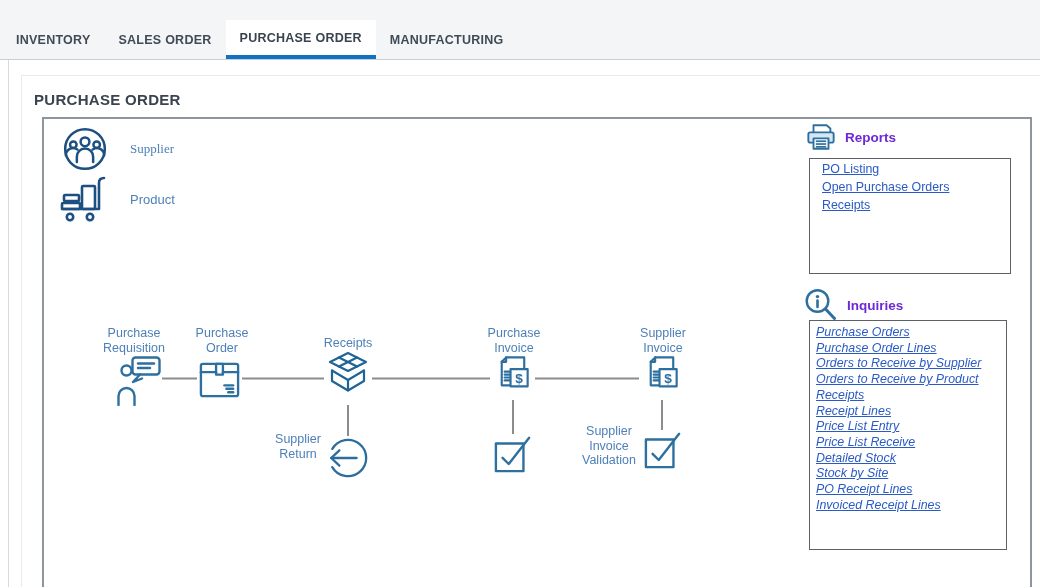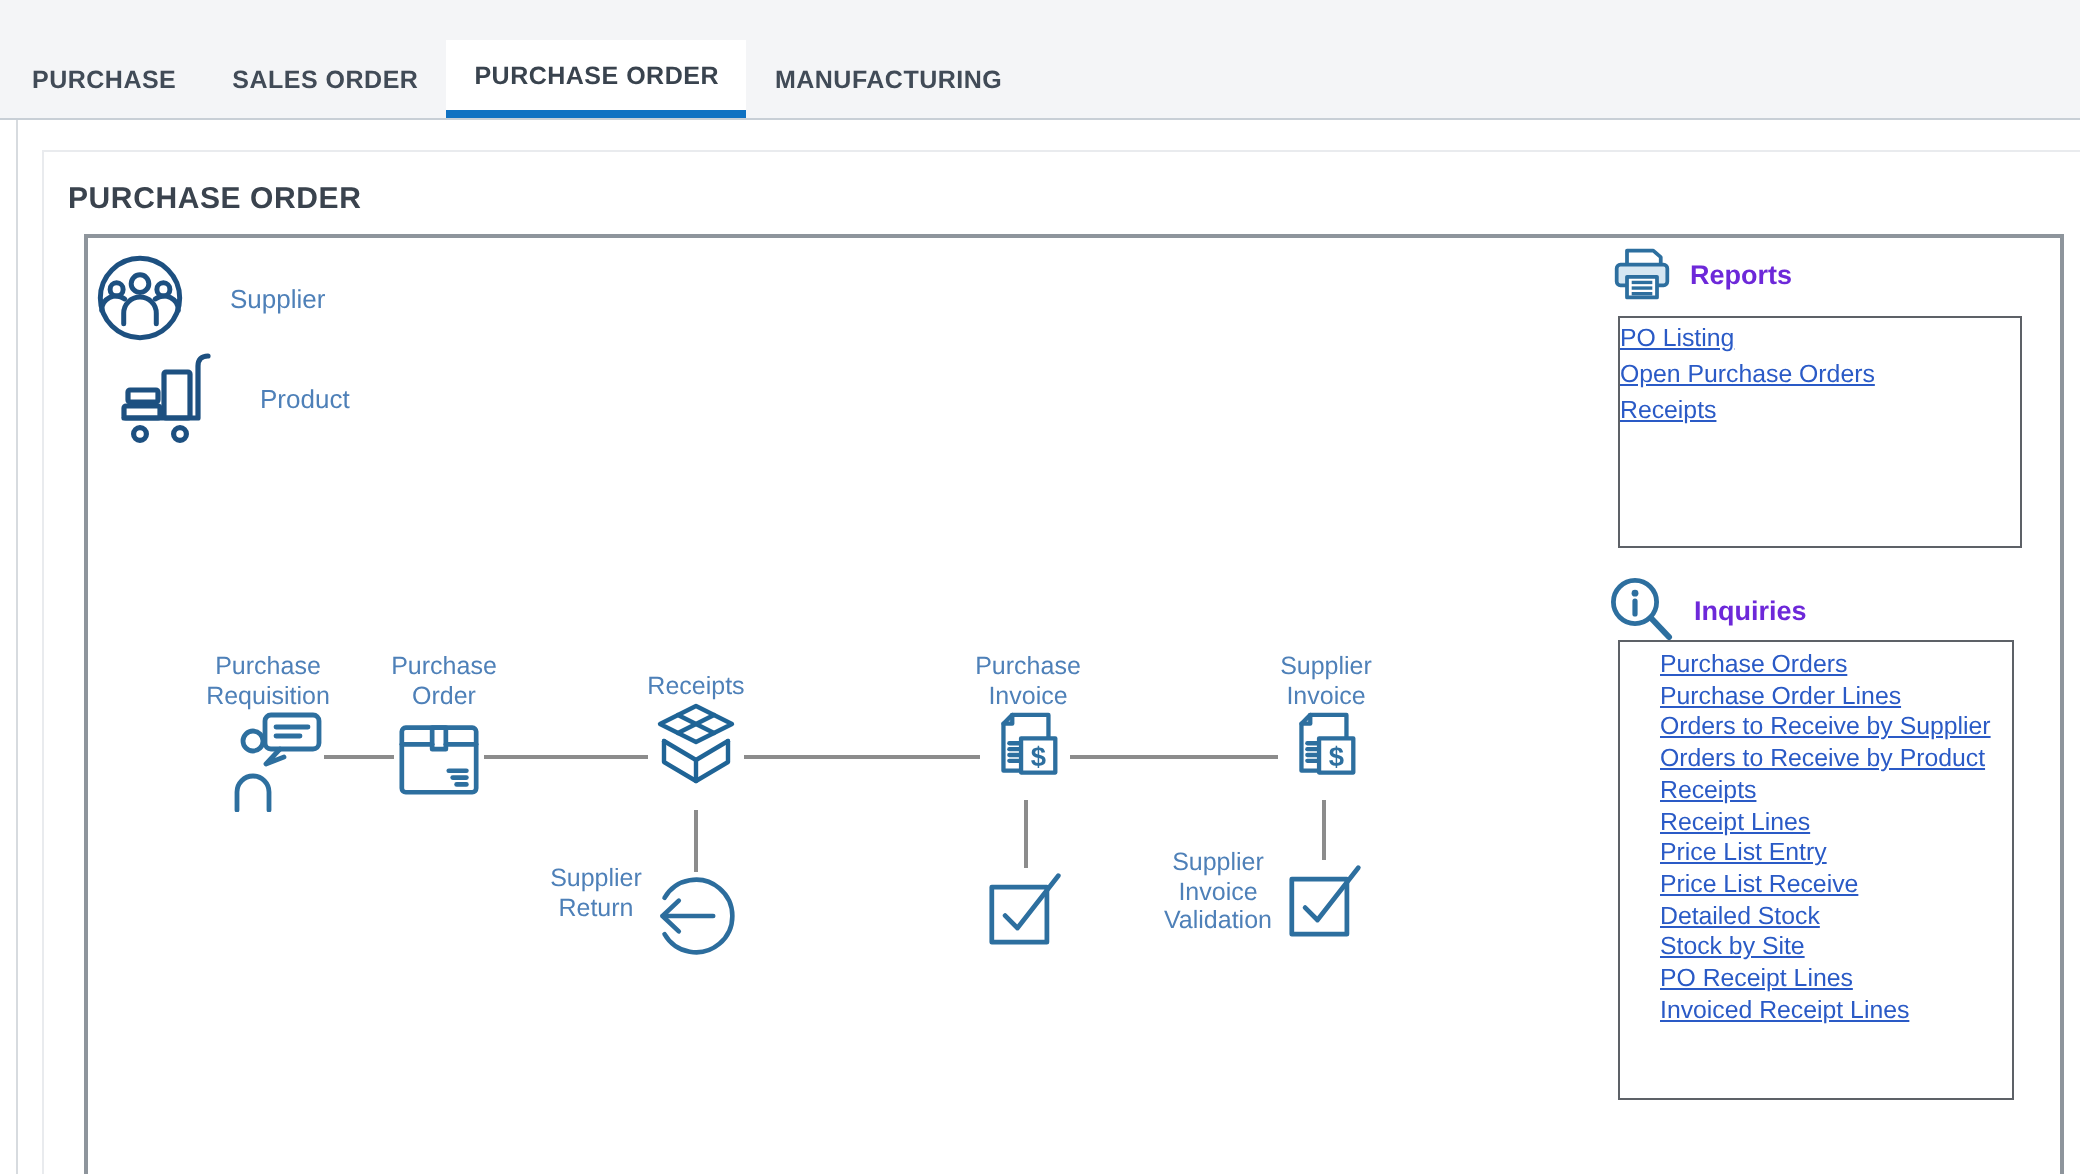--- a/index.html
+++ b/index.html
@@ -43,34 +43,34 @@
   }
   .node-icon{position:absolute;cursor:pointer;}
   .wires{position:absolute;left:0;top:0;pointer-events:none;}
   
   .panel-head{position:absolute;display:flex;align-items:center;}
   .panel-title{font-size:13.5px;font-weight:bold;color:#6d28d9;margin-left:9px;}
   .panel-box{
     position:absolute;border:1px solid #5d6167;background:#ffffff;
     box-sizing:border-box;overflow:hidden;
   }
-  .reports-box{left:765px;top:39px;width:202px;height:116px;padding:2px 0;}
-  .inquiries-box{left:765px;top:201px;width:198px;height:230px;padding:4px 20px;}
+  .reports-box{left:765px;top:39px;width:202px;height:116px;padding:2px 12px;}
+  .inquiries-box{left:765px;top:201px;width:198px;height:230px;padding:4px 6px;font-style:italic;}
   .lnk{
     display:block;color:#2a5ac6;text-decoration:underline;cursor:pointer;
     font-size:12.4px;white-space:nowrap;
   }
   .reports-box .lnk{line-height:17.8px;}
   .inquiries-box .lnk{line-height:15.7px;}
 </style>
 </head>
 <body>
 
 <div class="tabbar">
-  <div class="tab">PURCHASE</div>
+  <div class="tab">INVENTORY</div>
   <div class="tab">SALES ORDER</div>
   <div class="tab active">PURCHASE ORDER</div>
   <div class="tab">MANUFACTURING</div>
 </div>
 
 <div class="page-edge"></div>
 <div class="card"></div>
 <div class="page-title">PURCHASE ORDER</div>
 
 <div class="diagram">
@@ -80,21 +80,21 @@
       <line x1="118" y1="259.5" x2="153" y2="259.5"></line>
       <line x1="198" y1="259.5" x2="280" y2="259.5"></line>
       <line x1="328" y1="259.5" x2="446" y2="259.5"></line>
       <line x1="491" y1="259.5" x2="595" y2="259.5"></line>
       <line x1="304" y1="286" x2="304" y2="317"></line>
       <line x1="469" y1="281" x2="469" y2="315"></line>
       <line x1="618" y1="281" x2="618" y2="311"></line>
     </g>
   </svg>
 
-  <div class="entity" style="left:3px;top:7px;">
+  <div class="entity" style="left:18px;top:7px;font-family:Liberation Serif, serif;">
     <svg width="46" height="46" viewBox="0 0 48 48" fill="none">
       <g stroke="#1d5080" stroke-width="2.6" stroke-linecap="round" stroke-linejoin="round">
         <circle cx="24" cy="24" r="20.7"></circle>
         <circle cx="24" cy="16.5" r="4.6"></circle>
         <path d="M15.5,37.5 v-5.5 a8.5,8.5 0 0 1 17,0 v5.5"></path>
         <circle cx="11.8" cy="19.5" r="3.4"></circle>
         <path d="M4,30.5 a7.5,7.5 0 0 1 12,-6"></path>
         <circle cx="36.2" cy="19.5" r="3.4"></circle>
         <path d="M44,30.5 a7.5,7.5 0 0 0 -12,-6"></path>
       </g>

